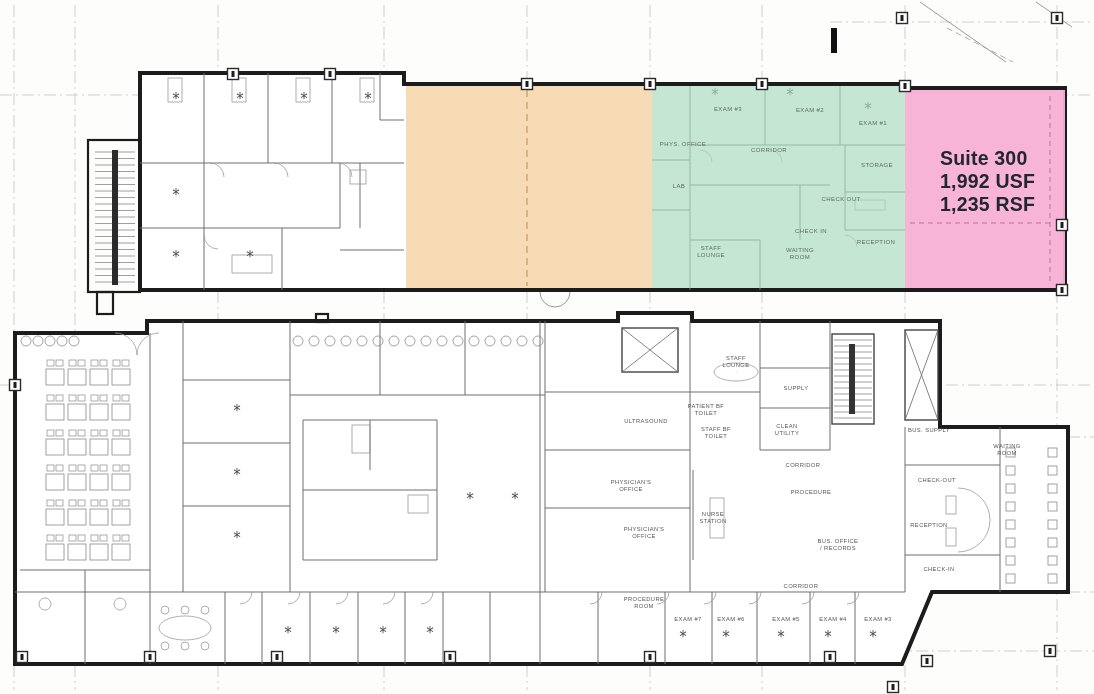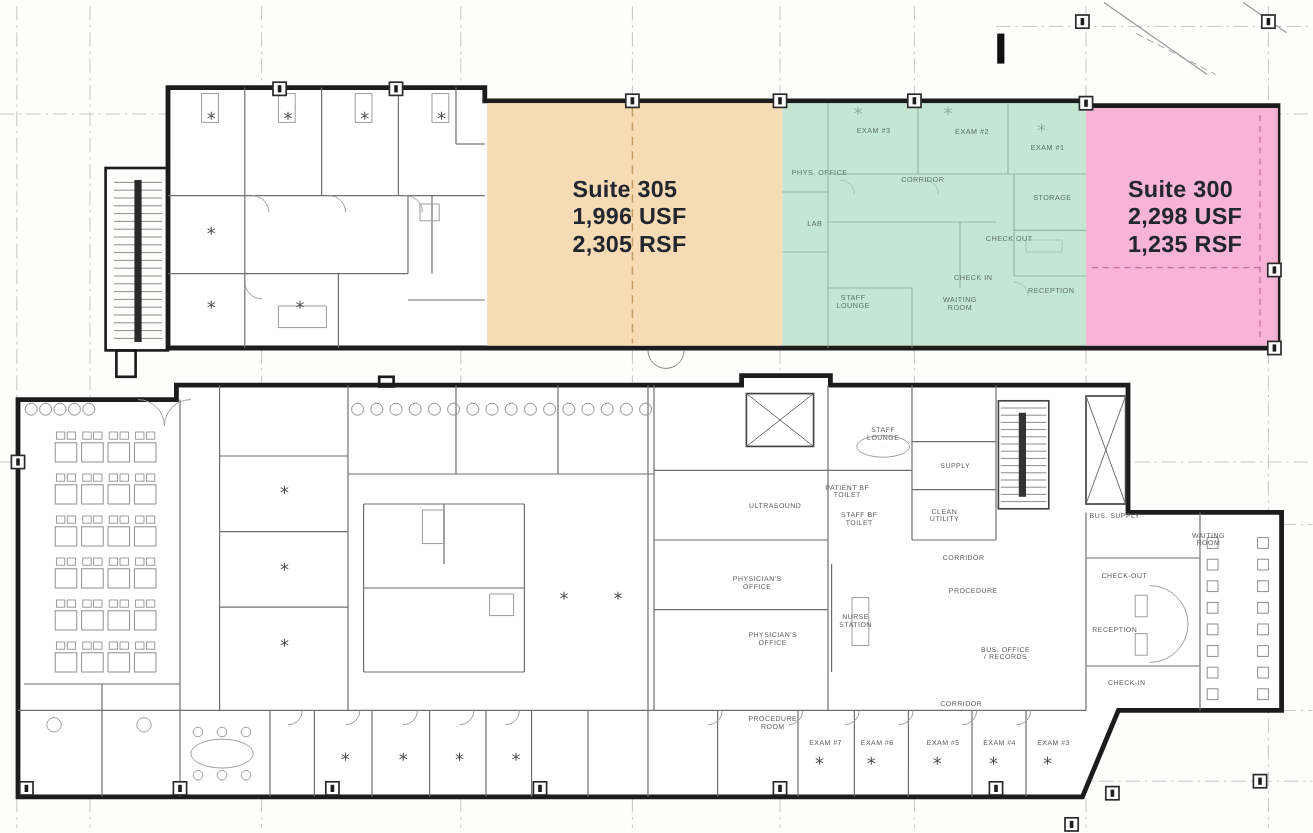--- a/index.html
+++ b/index.html
@@ -464,23 +464,18 @@
         <rect x="891.5" y="684" width="3" height="6" class="i"></rect>
         <rect x="896.5" y="12.5" width="11" height="11" class="b"></rect>
         <rect x="900.5" y="15" width="3" height="6" class="i"></rect>
         <rect x="1051.5" y="12.5" width="11" height="11" class="b"></rect>
         <rect x="1055.5" y="15" width="3" height="6" class="i"></rect>
         <rect x="9.5" y="379.5" width="11" height="11" class="b"></rect>
         <rect x="13.5" y="382" width="3" height="6" class="i"></rect>
       </g>
 </svg>
 
-  <div class="suite-label" style="left:477px;top:147px">
-    <div>Suite 305</div>
-    <div>1,996 USF</div>
-    <div>2,305 RSF</div>
-  </div>
   <div class="suite-label" style="left:940px;top:147px">
     <div>Suite 300</div>
-    <div>2,298 USF</div>
+    <div>1,992 USF</div>
     <div>1,235 RSF</div>
   </div>
 </div>
 
 </body></html>

